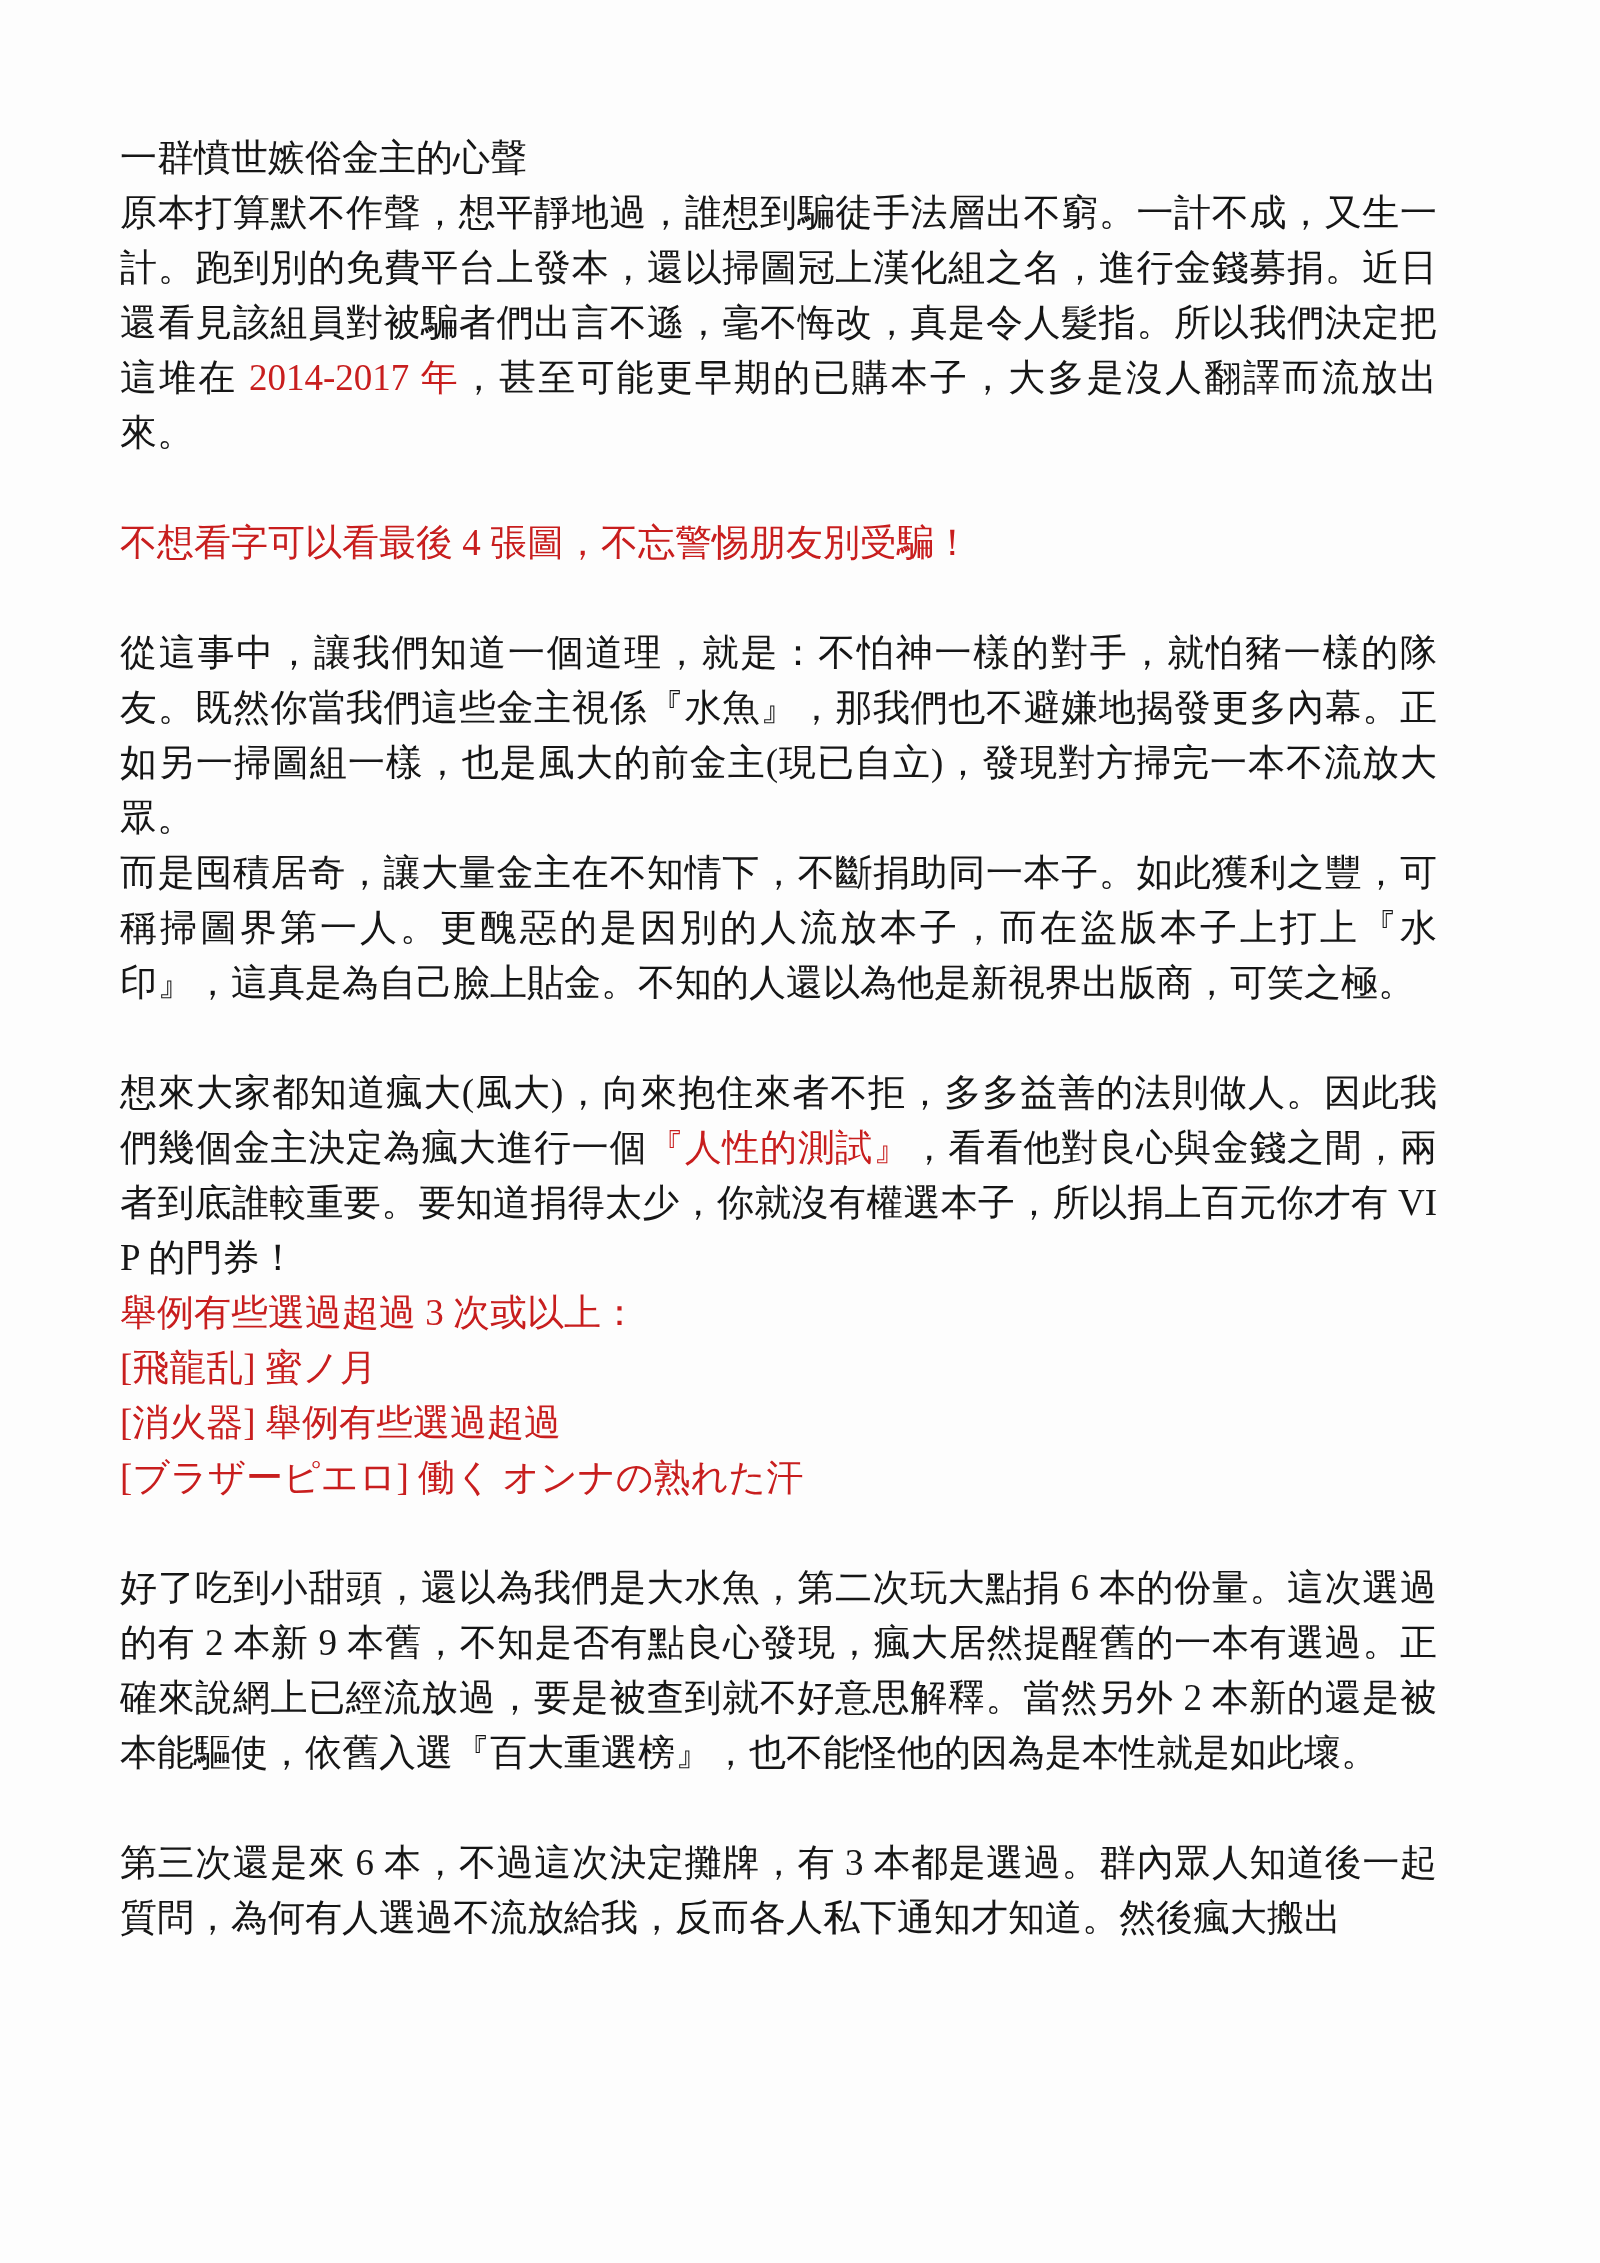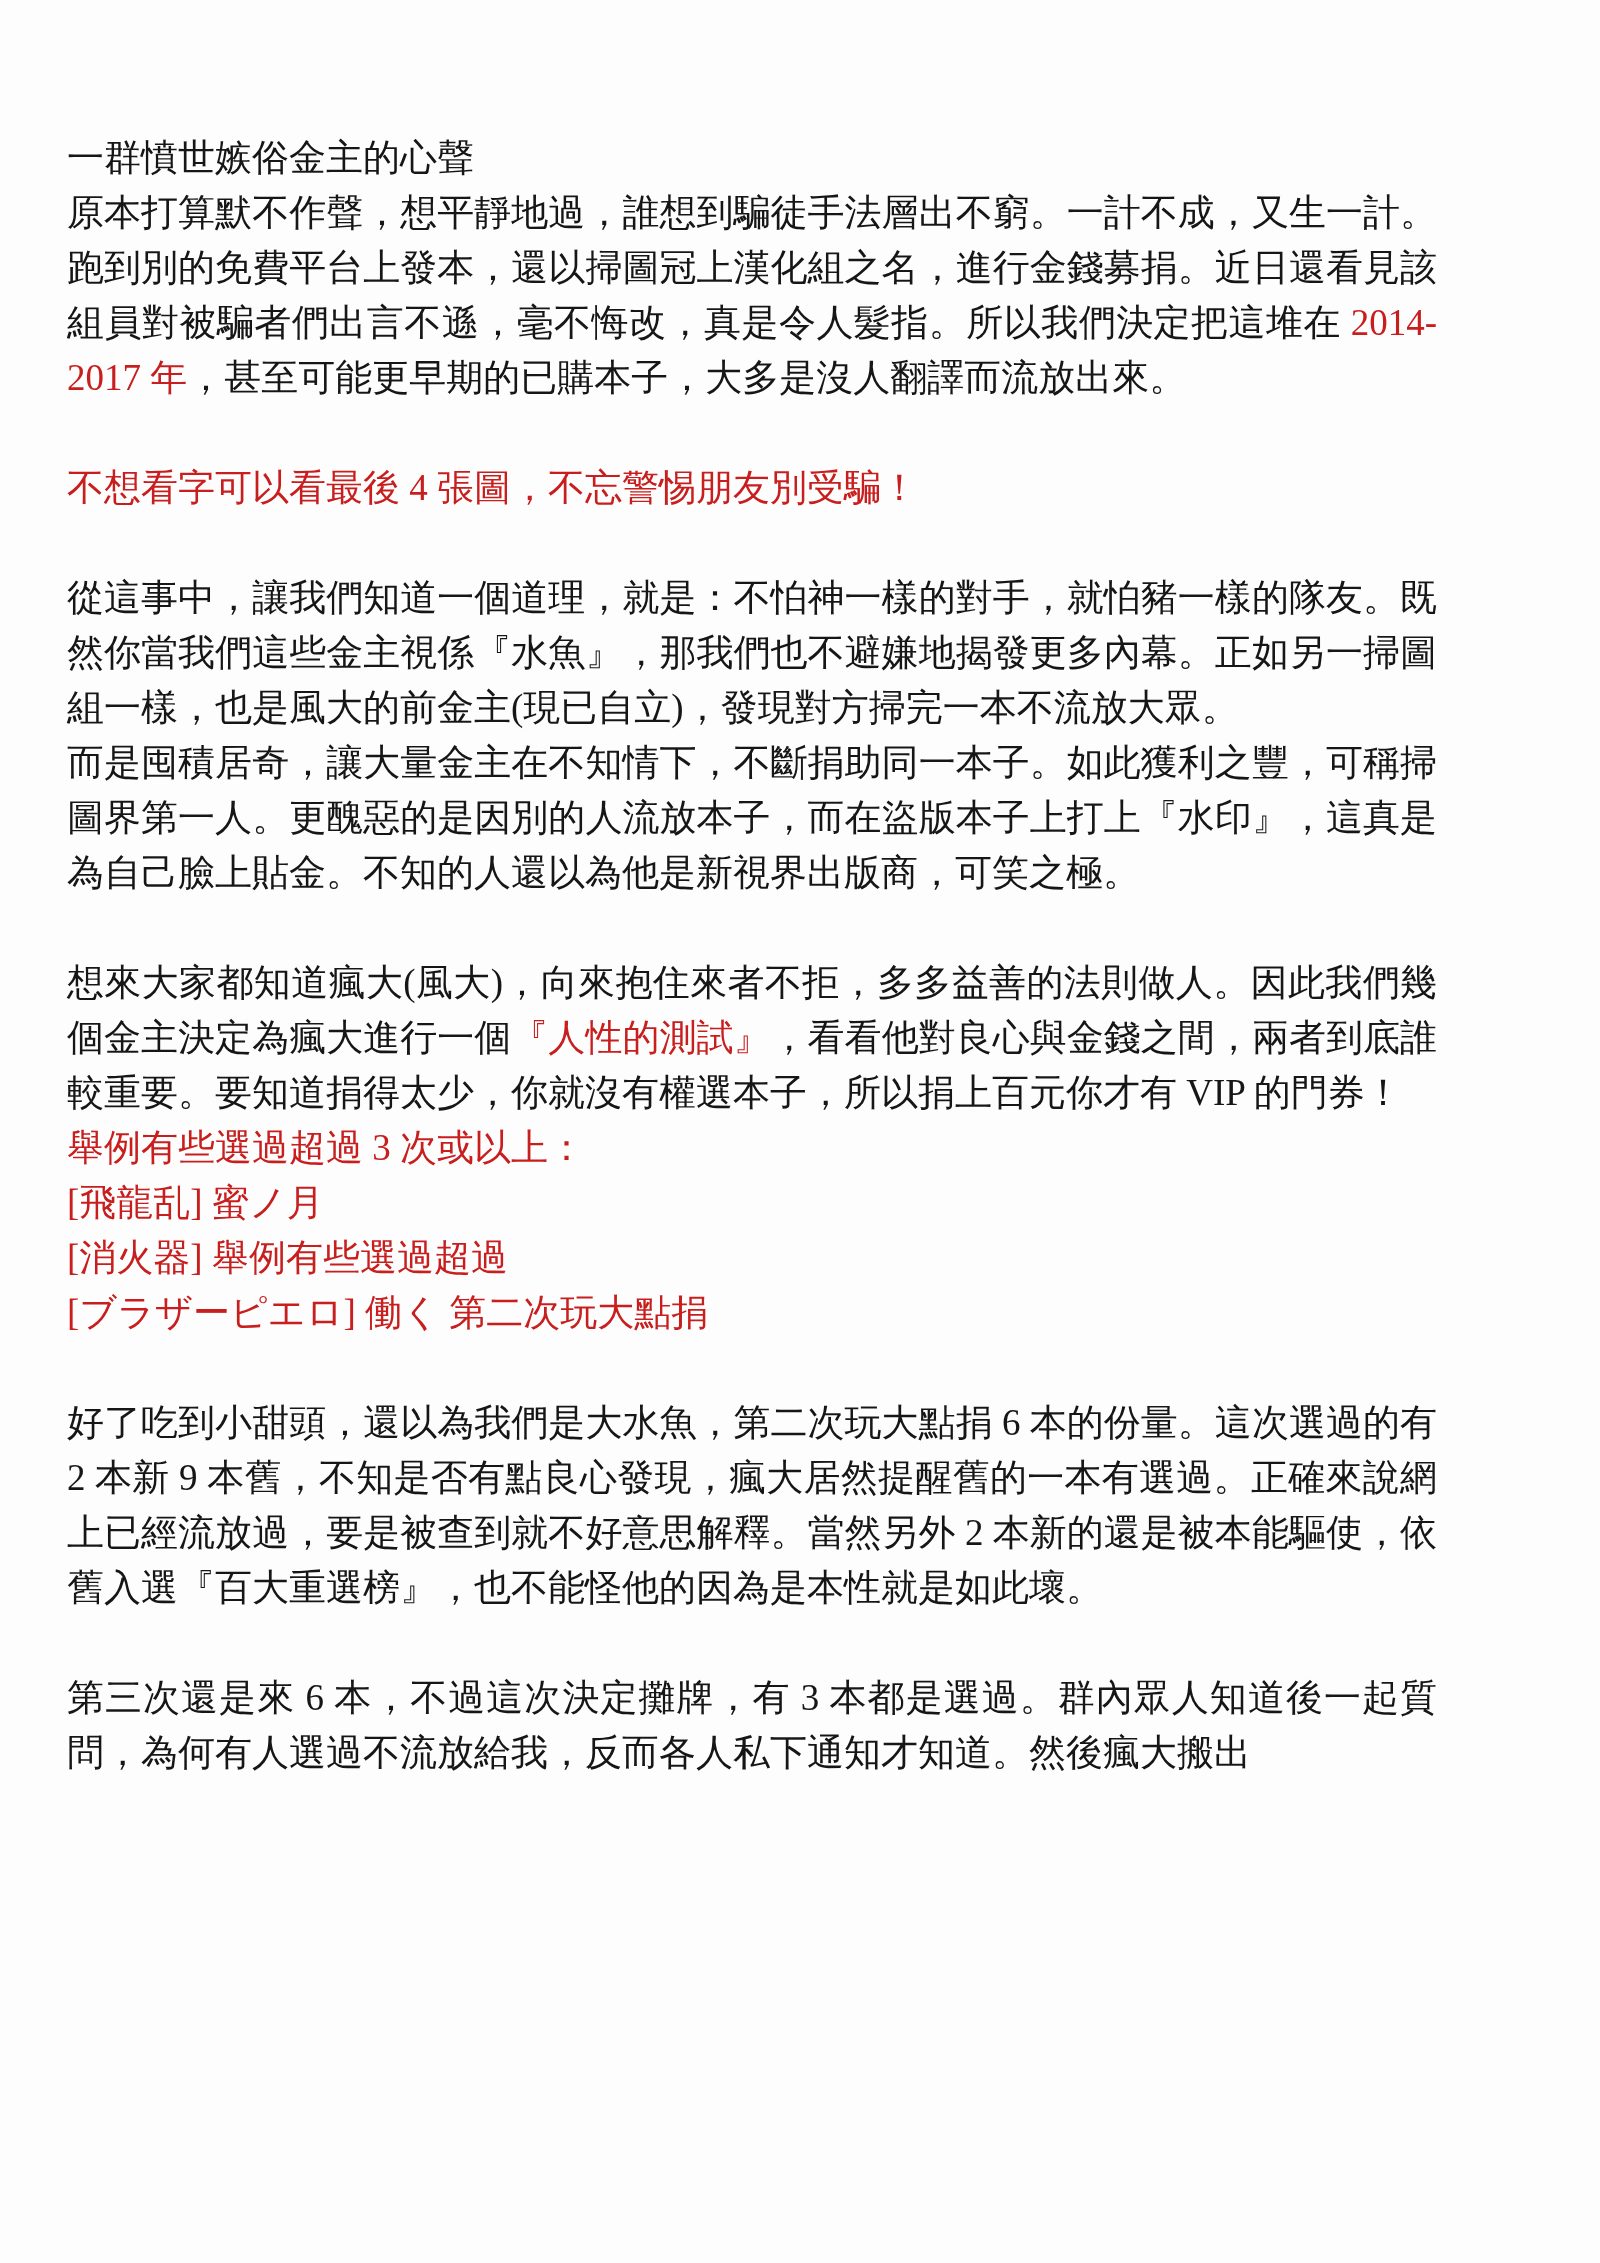--- a/index.html
+++ b/index.html
@@ -3,21 +3,21 @@
 <meta charset="utf-8">
 <style>
   html, body { margin: 0; padding: 0; }
   body { background: #ffffff; }
   .page {
     position: relative;
     width: 1600px;
     height: 2263px;
     margin: 0 auto;
     box-sizing: border-box;
-    padding: 130px 163px 0 67px;
+    padding: 130px 163px 0 120px;
     background: var(--paper, #fdfdfd);
     font-family: "Liberation Serif", "DejaVu Serif", serif;
     font-size: 37px;
     line-height: 55px;
     color: var(--ink, #161616);
     overflow: hidden;
   }
   .page p {
     margin: 0;
     text-align: justify;
@@ -44,19 +44,19 @@
 
   <p class="after-gap"><span>想來大家都知道瘋大(風大)，向來抱住來者不拒，多多益善的法則做人。因此我們幾個金主決定為瘋大進行一個</span><span class="red">『人性的測試』</span><span>，看看他對良心與金錢之間，兩者到底誰較重要。要知道捐得太少，你就沒有權選本子，所以捐上百元你才有 VIP 的門券！</span></p>
 
 
   <p><span class="red">舉例有些選過超過 3 次或以上：</span></p>
 
   <p><span class="red">[飛龍乱] 蜜ノ月</span></p>
 
   <p><span class="red">[消火器] 舉例有些選過超過</span></p>
 
-  <p><span class="red">[ブラザーピエロ] 働く 第二次玩大點捐</span></p>
+  <p><span class="red">[ブラザーピエロ] 働く オンナの熟れた汗</span></p>
 
   <p class="after-gap"><span>好了吃到小甜頭，還以為我們是大水魚，第二次玩大點捐 6 本的份量。這次選過的有 2 本新 9 本舊，不知是否有點良心發現，瘋大居然提醒舊的一本有選過。正確來說網上已經流放過，要是被查到就不好意思解釋。當然另外 2 本新的還是被本能驅使，依舊入選『百大重選榜』，也不能怪他的因為是本性就是如此壞。</span></p>
 
   <p class="after-gap"><span>第三次還是來 6 本，不過這次決定攤牌，有 3 本都是選過。群內眾人知道後一起質問，為何有人選過不流放給我，反而各人私下通知才知道。然後瘋大搬出</span></p>
 
 </div>
 
 </body></html>

